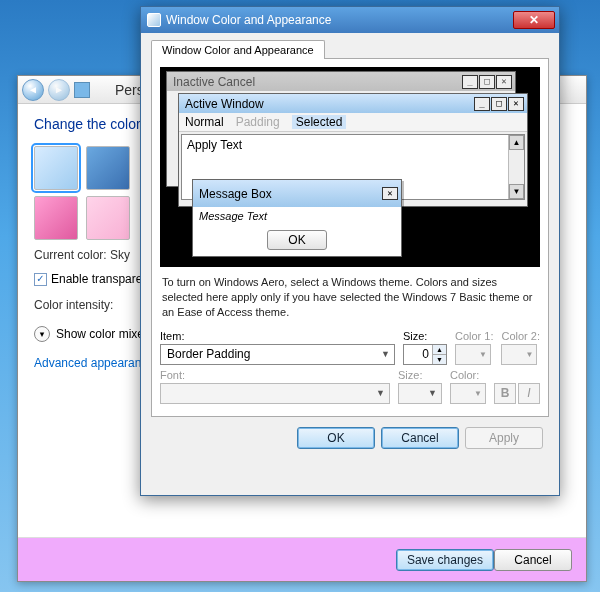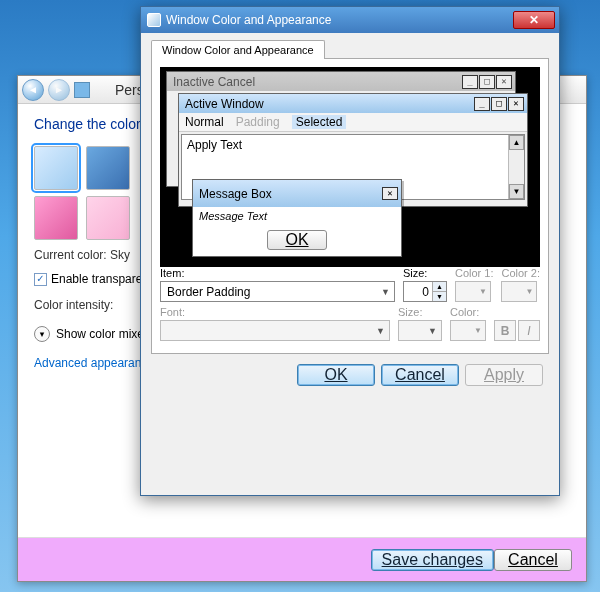--- a/index.html
+++ b/index.html
@@ -20,21 +20,21 @@
 .sw-blue { background: linear-gradient(135deg,#6aa8e0,#3a6fb0); }
 .sw-pink { background: linear-gradient(135deg,#ff9ed2,#e05a9f); }
 .sw-lpink { background: linear-gradient(135deg,#ffd4ea,#f8b0d4); }
 .caption { margin: 8px 0 10px; color:#333; }
 .chk-row { display:flex; align-items:center; gap:4px; margin-bottom:12px; }
 .chk { width:13px; height:13px; border:1px solid #7a9cc6; background:#fff; display:flex; align-items:center; justify-content:center; color:#2a6fc0; font-size:10px; line-height:1; }
 .mixer-row { display:flex; align-items:center; gap:6px; margin:14px 0; }
 .chevron { width:16px; height:16px; border:1px solid #888; border-radius:50%; display:flex; align-items:center; justify-content:center; font-size:9px; background:#fafafa;}
 .link { color:#0066cc; margin-top:10px; cursor:pointer; }
 .bottom-bar { position:absolute; left:0; right:0; bottom:0; height:44px; background:#f0abfc; border-top:1px solid #ddd; display:flex; justify-content:flex-end; align-items:center; gap:0; padding:0 14px; }
-.btn { min-width:78px; height:22px; border:1px solid #8a8a8a; background:linear-gradient(#fdfdfd,#e4e4e4); border-radius:3px; font-size:16px; padding:0 10px; display:flex; align-items:center; justify-content:center; cursor:pointer;text-decoration:underline; }
+.btn { min-width:78px; height:22px; border:1px solid #8a8a8a; background:linear-gradient(#fdfdfd,#e4e4e4); border-radius:3px; font-size:12px; padding:0 10px; display:flex; align-items:center; justify-content:center; cursor:pointer; }
 .btn.primary { border-color:#3c7fb1; background:linear-gradient(#eaf4fd,#bcdff8); color:#123; box-shadow:0 0 0 1px #7ab8e8 inset; }
 .btn.disabled { color:#999; border-color:#bbb; background:#f4f4f4; }
 
 
 .dialog { position:absolute; left:140px; top:6px; width:420px; height:490px; background:#f0f0f0; border:1px solid #3a6a9a; box-shadow:0 4px 16px rgba(0,0,0,.45); }
 .dlg-titlebar { height:26px; background:linear-gradient(#5ea3e2,#3f7cc0); display:flex; align-items:center; justify-content:space-between; padding:0 0 0 6px; color:#fff; }
 .dlg-title-left { display:flex; align-items:center; gap:5px; }
 .dlg-icon { width:14px; height:14px; background:linear-gradient(135deg,#fff,#a0c8e8); border:1px solid #fff; border-radius:2px; }
 .dlg-close { width:42px; height:18px; background:linear-gradient(#e88,#c33); border:1px solid #900; border-radius:2px; color:#fff; display:flex; align-items:center; justify-content:center; font-weight:bold; margin-right:4px; cursor:pointer;}
 .dlg-body { padding:6px 10px 10px; }
@@ -171,20 +171,21 @@
             <span>Message Box</span>
             <div class="wbtn" style="width:16px;height:13px;">✕</div>
           </div>
           <div class="msg-body">Message Text</div>
           <div class="msg-ok">
               <div class="btn">OK</div>
             </div>
         </div>
       </div>
 
+      <div class="desc">To turn on Windows Aero, select a Windows theme.  Colors and sizes selected here apply only if you have selected the Windows 7 Basic theme or an Ease of Access theme.</div>
 
       <div class="form-row">
         <div class="col" style="flex:1;">
           <span class="lbl">Item:</span>
           <div class="combo">
             <span>Border Padding</span>
             <span class="arr">▼</span>
           </div>
         </div>
         <div class="col">

